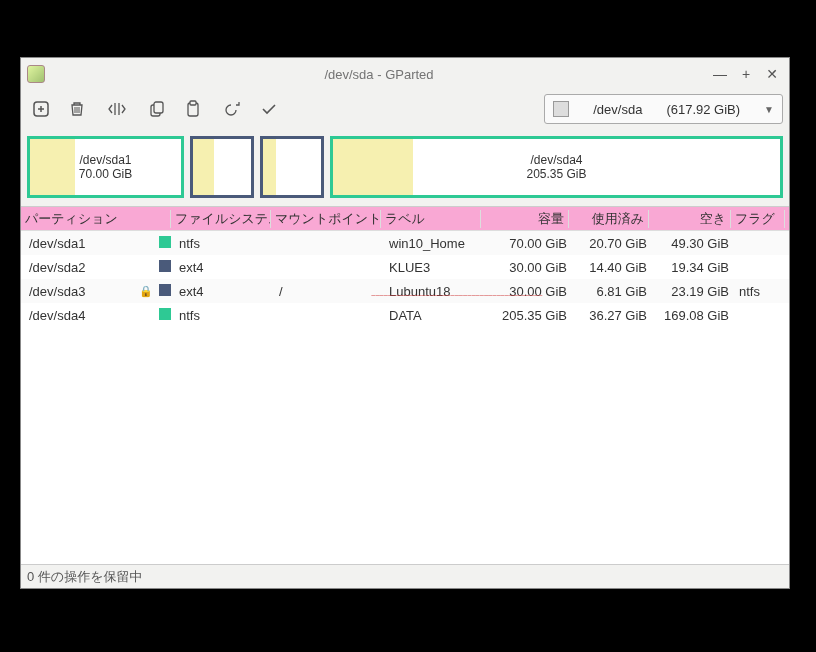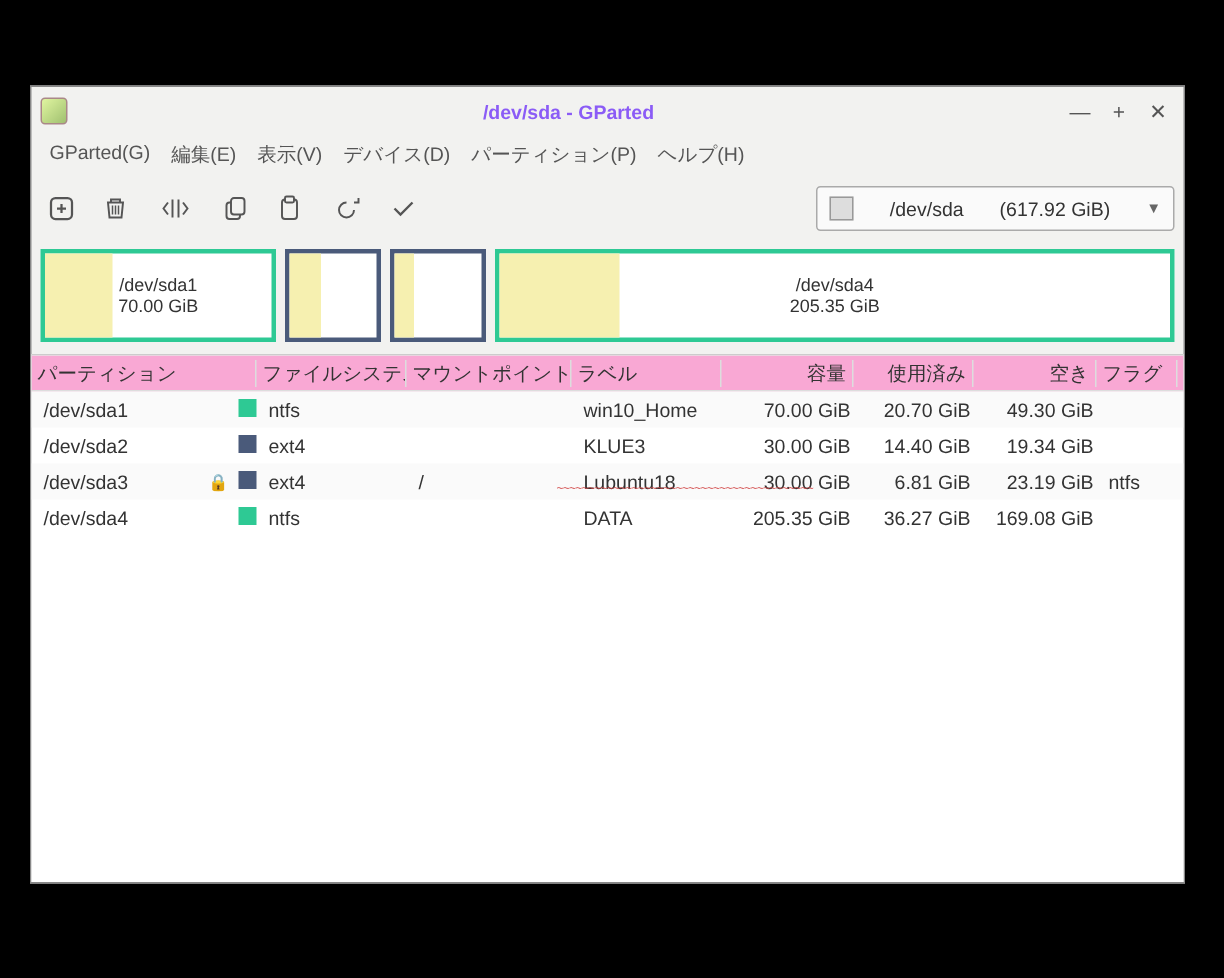--- a/index.html
+++ b/index.html
@@ -32,22 +32,22 @@
   .titlebar .appicon {
     width: 18px;
     height: 18px;
     border: 1px solid #a88;
     background: linear-gradient(135deg,#e0f5a0,#a0c070);
     border-radius: 3px;
   }
   .titlebar .title {
     flex: 1;
     text-align: center;
-    font-weight: bold;
-    color: #8b5cf6;
+    font-weight: normal;
+    color: #737373;
   }
   .titlebar .winbtns {
     display: flex;
     gap: 12px;
     padding-right: 4px;
   }
   .winbtn {
     width: 14px;
     height: 14px;
     display: flex;
@@ -195,28 +195,20 @@
   <div class="titlebar">
     <div class="appicon"></div>
     <div class="title">/dev/sda - GParted</div>
     <div class="winbtns">
       <div class="winbtn">—</div>
       <div class="winbtn">+</div>
       <div class="winbtn">✕</div>
     </div>
   </div>
 
-  <div class="menubar">
-    <div class="menuitem">GParted(G)</div>
-    <div class="menuitem">編集(E)</div>
-    <div class="menuitem">表示(V)</div>
-    <div class="menuitem">デバイス(D)</div>
-    <div class="menuitem">パーティション(P)</div>
-    <div class="menuitem">ヘルプ(H)</div>
-  </div>
 
   <div class="toolbar">
     <div class="tbtn">
       <svg width="20" height="20" viewBox="0 0 20 20">
           <rect x="3" y="3" width="14" height="14" rx="3" fill="none" stroke="#555" stroke-width="1.5"></rect>
           <line x1="10" y1="7" x2="10" y2="13" stroke="#555" stroke-width="1.5"></line>
           <line x1="7" y1="10" x2="13" y2="10" stroke="#555" stroke-width="1.5"></line>
         </svg>
     </div>
     <div class="tbtn">
@@ -343,14 +335,17 @@
           <div></div>
           <div>DATA</div>
           <div class="cell-size">205.35 GiB</div>
           <div class="cell-used">36.27 GiB</div>
           <div class="cell-free">169.08 GiB</div>
           <div></div>
         </div>
       </div>
   </div>
 
+  <div class="statusbar">
+    <span>0 件の操作を保留中</span>
+  </div>
 
 </div>
 
 </body></html>

